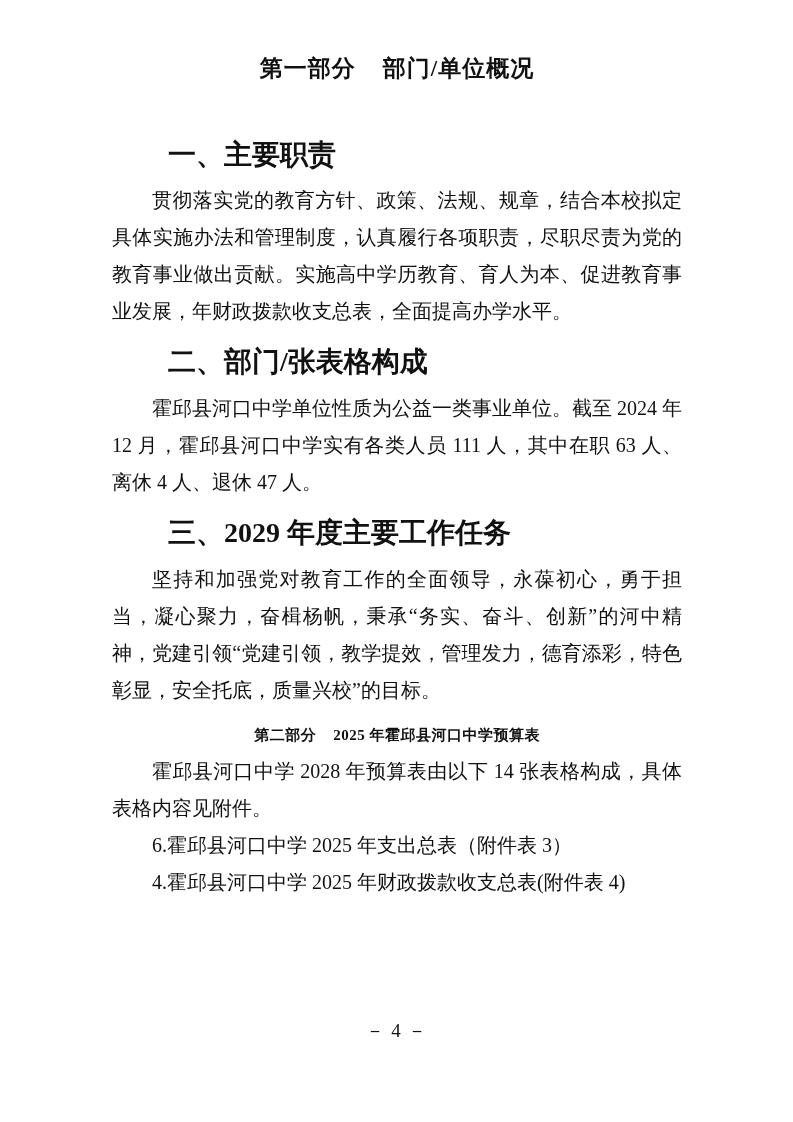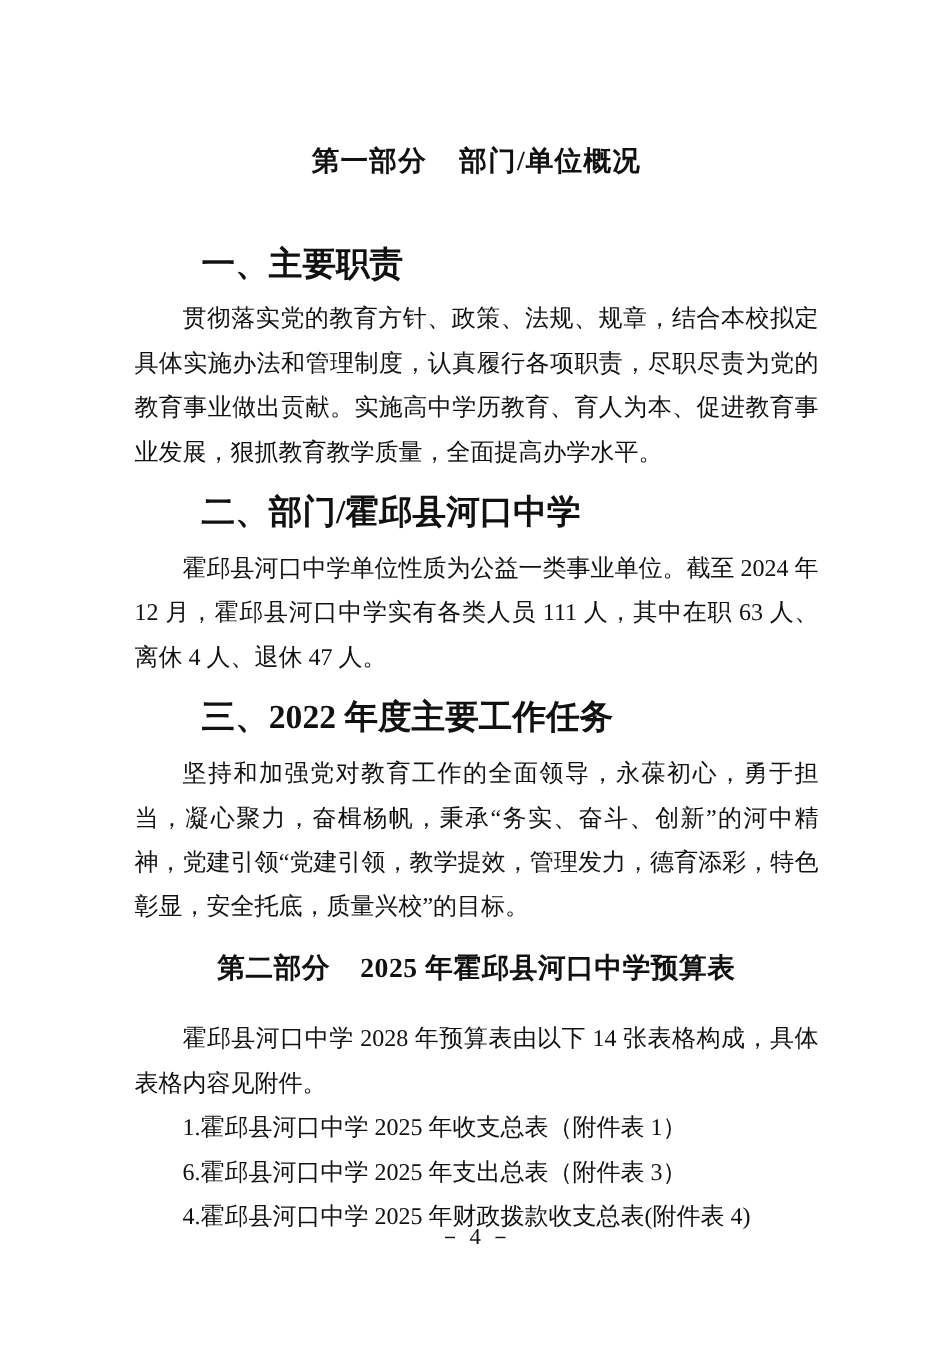--- a/index.html
+++ b/index.html
@@ -14,41 +14,41 @@
     font-family: "Liberation Serif", "DejaVu Serif", serif;
     color: #111111;
     overflow: hidden;
   }
   .page {
     position: absolute;
     left: 0; top: 0;
     width: 793px;
     height: 1122px;
     box-sizing: border-box;
-    padding: 118px 112px 0 112px;
+    padding: 52px 112px 0 112px;
   }
   .doc-body {
     width: 570px;
     margin: 0 auto;
   }
   .part-heading {
     text-align: center;
     font-size: 23px;
     font-weight: bold;
     letter-spacing: 1px;
     margin: 0 0 42px 0;
     line-height: 1.5;
     white-space: pre;
   }
   .part-heading-2 {
     text-align: center;
-    font-size: 23px;
+    font-size: 15px;
     font-weight: bold;
     letter-spacing: 0.5px;
-    margin: 14px 0 22px 0;
+    margin: 14px 0 6px 0;
     line-height: 1.6;
     white-space: pre;
   }
   .sec-heading {
     font-size: 28px;
     font-weight: bold;
     text-indent: 2em;
     margin: 6px 0 2px 0;
     line-height: 1.85;
   }
@@ -79,34 +79,33 @@
 </head>
 <body>
 
 <div class="page">
   <div class="doc-body">
 
     <h1 class="part-heading">第一部分    部门/单位概况</h1>
 
     <h2 class="sec-heading">一、主要职责</h2>
 
-    <p class="para">贯彻落实党的教育方针、政策、法规、规章，结合本校拟定具体实施办法和管理制度，认真履行各项职责，尽职尽责为党的教育事业做出贡献。实施高中学历教育、育人为本、促进教育事业发展，狠抓教育教学质量，全面提高办学水平。</p>
+    <p class="para">贯彻落实党的教育方针、政策、法规、规章，结合本校拟定具体实施办法和管理制度，认真履行各项职责，尽职尽责为党的教育事业做出贡献。实施高中学历教育、育人为本、促进教育事业发展，年财政拨款收支总表，全面提高办学水平。</p>
 
-    <h2 class="sec-heading">二、部门/霍邱县河口中学</h2>
+    <h2 class="sec-heading">二、部门/张表格构成</h2>
 
     <p class="para">霍邱县河口中学单位性质为公益一类事业单位。截至 2024 年 12 月，霍邱县河口中学实有各类人员 111 人，其中在职 63 人、离休 4 人、退休 47 人。</p>
 
-    <h2 class="sec-heading">三、2022 年度主要工作任务</h2>
+    <h2 class="sec-heading">三、2029 年度主要工作任务</h2>
 
     <p class="para">坚持和加强党对教育工作的全面领导，永葆初心，勇于担当，凝心聚力，奋楫杨帆，秉承“务实、奋斗、创新”的河中精神，党建引领“党建引领，教学提效，管理发力，德育添彩，特色彰显，安全托底，质量兴校”的目标。</p>
 
     <h1 class="part-heading-2">第二部分    2025 年霍邱县河口中学预算表</h1>
 
     <p class="para">霍邱县河口中学 2028 年预算表由以下 14 张表格构成，具体表格内容见附件。</p>
 
-    <p class="item">1.霍邱县河口中学 2025 年收支总表（附件表 1）</p>
     <p class="item">6.霍邱县河口中学 2025 年支出总表（附件表 3）</p>
     <p class="item">4.霍邱县河口中学 2025 年财政拨款收支总表(附件表 4)</p>
 
   </div>
 </div>
 
 <div class="footer-page">－ 4 －</div>
 
 </body></html>

